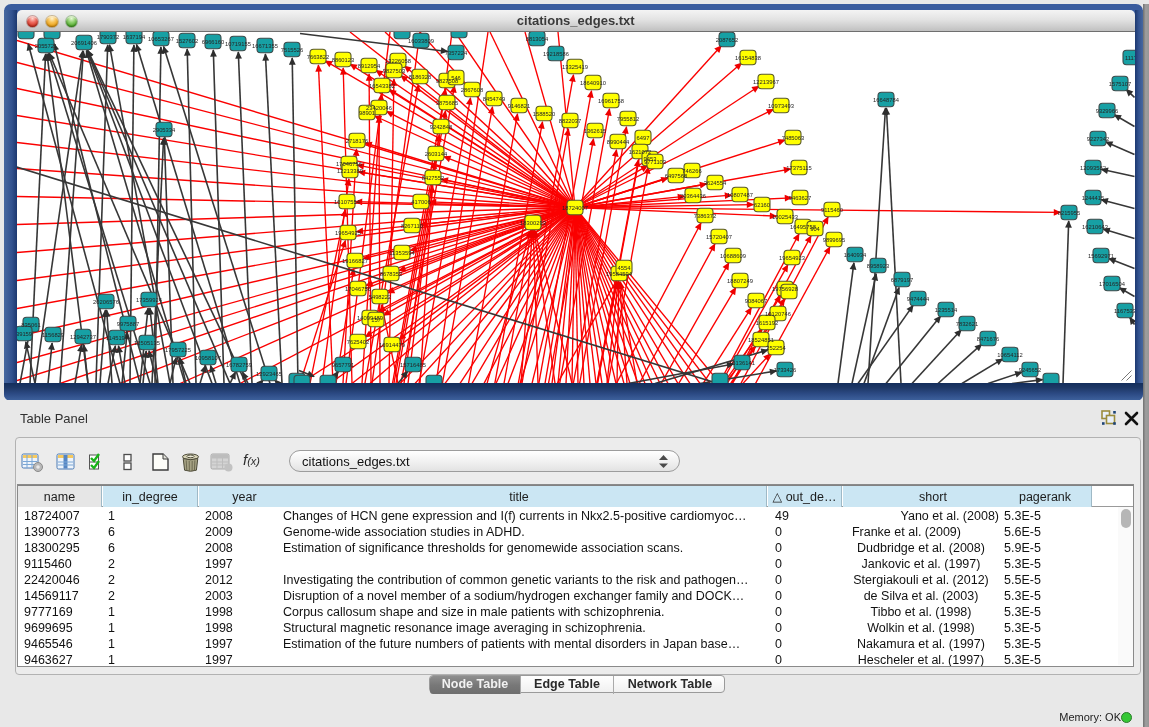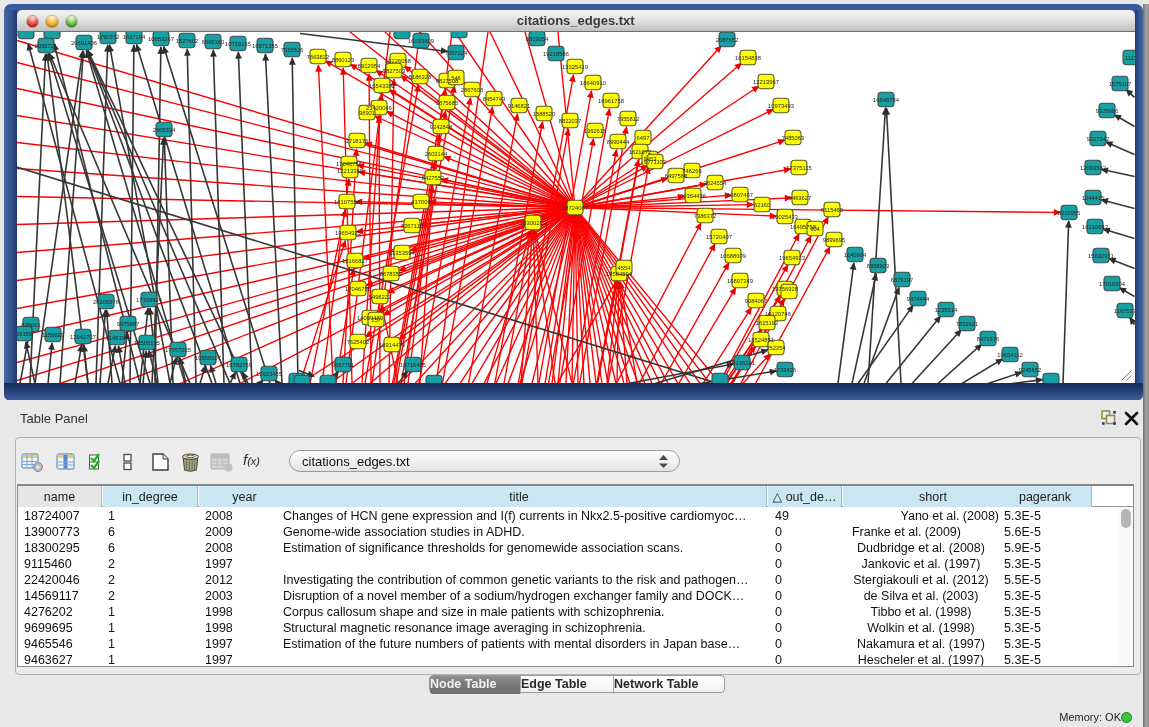--- a/index.html
+++ b/index.html
@@ -40,21 +40,21 @@
 #tbody{position:absolute;left:18px;top:507px;width:1115px;height:160px;background:#fff}
 .row{position:absolute;left:0;width:1149px;height:16px;font-size:12.5px;color:#111}
 .row span{position:absolute;top:2px;white-space:nowrap}
 #tscroll{position:absolute;left:1118px;top:507px;width:15px;height:158px;background:#fafafa}
 #tthumb{position:absolute;left:1120.5px;top:509px;width:10px;height:19px;background:#b6b6b6;border-radius:5px}
 #tableborder{position:absolute;left:17px;top:484px;width:1117px;height:183px;
  border:1px solid #8a8a8a;pointer-events:none}
 
 #tabs{position:absolute;left:429px;top:675px;width:296px;height:18px;border:1px solid #9a9a9a;
  border-radius:4px;background:linear-gradient(180deg,#ffffff,#f0f0f0);font-size:12.5px;font-weight:bold}
-#tabs .t{position:absolute;top:0;height:18px;line-height:17px;text-align:left;color:#2a2a2a}
+#tabs .t{position:absolute;top:0;height:18px;line-height:17px;text-align:center;color:#2a2a2a}
 #tab1{left:0;width:90px;border-radius:3px 0 0 3px;
  background:linear-gradient(180deg,#8f8f8f,#787878 50%,#6e6e6e);color:#f2f2f2 !important}
 #tab2{left:90px;width:93px;border-left:1px solid #aaa}
 #tab3{left:183px;width:113px;border-left:1px solid #aaa}
 
 #mem{position:absolute;right:28px;top:711px;font-size:11px;color:#222}
 #memdot{position:absolute;left:1121px;top:711.5px;width:11px;height:11px;border-radius:50%;
  background:#35c835;border:1px solid #2b7a2b}
 
 .ti{position:absolute;top:453px}
@@ -747,21 +747,21 @@
 <div class="row" style="top:587px">
       <span style="left:24px">14569117</span>
       <span style="left:108px">2</span>
       <span style="left:205px">2003</span>
       <span style="left:283px">Disruption of a novel member of a sodium/hydrogen exchanger family and DOCK…</span>
       <span style="left:775px">0</span>
       <span style="left:843px;width:156px;text-align:center">de Silva et al. (2003)</span>
       <span style="left:1004px">5.3E-5</span>
     </div>
 <div class="row" style="top:603px">
-      <span style="left:24px">4276202</span>
+      <span style="left:24px">9777169</span>
       <span style="left:108px">1</span>
       <span style="left:205px">1998</span>
       <span style="left:283px">Corpus callosum shape and size in male patients with schizophrenia.</span>
       <span style="left:775px">0</span>
       <span style="left:843px;width:156px;text-align:center">Tibbo et al. (1998)</span>
       <span style="left:1004px">5.3E-5</span>
     </div>
 <div class="row" style="top:619px">
       <span style="left:24px">9699695</span>
       <span style="left:108px">1</span>

